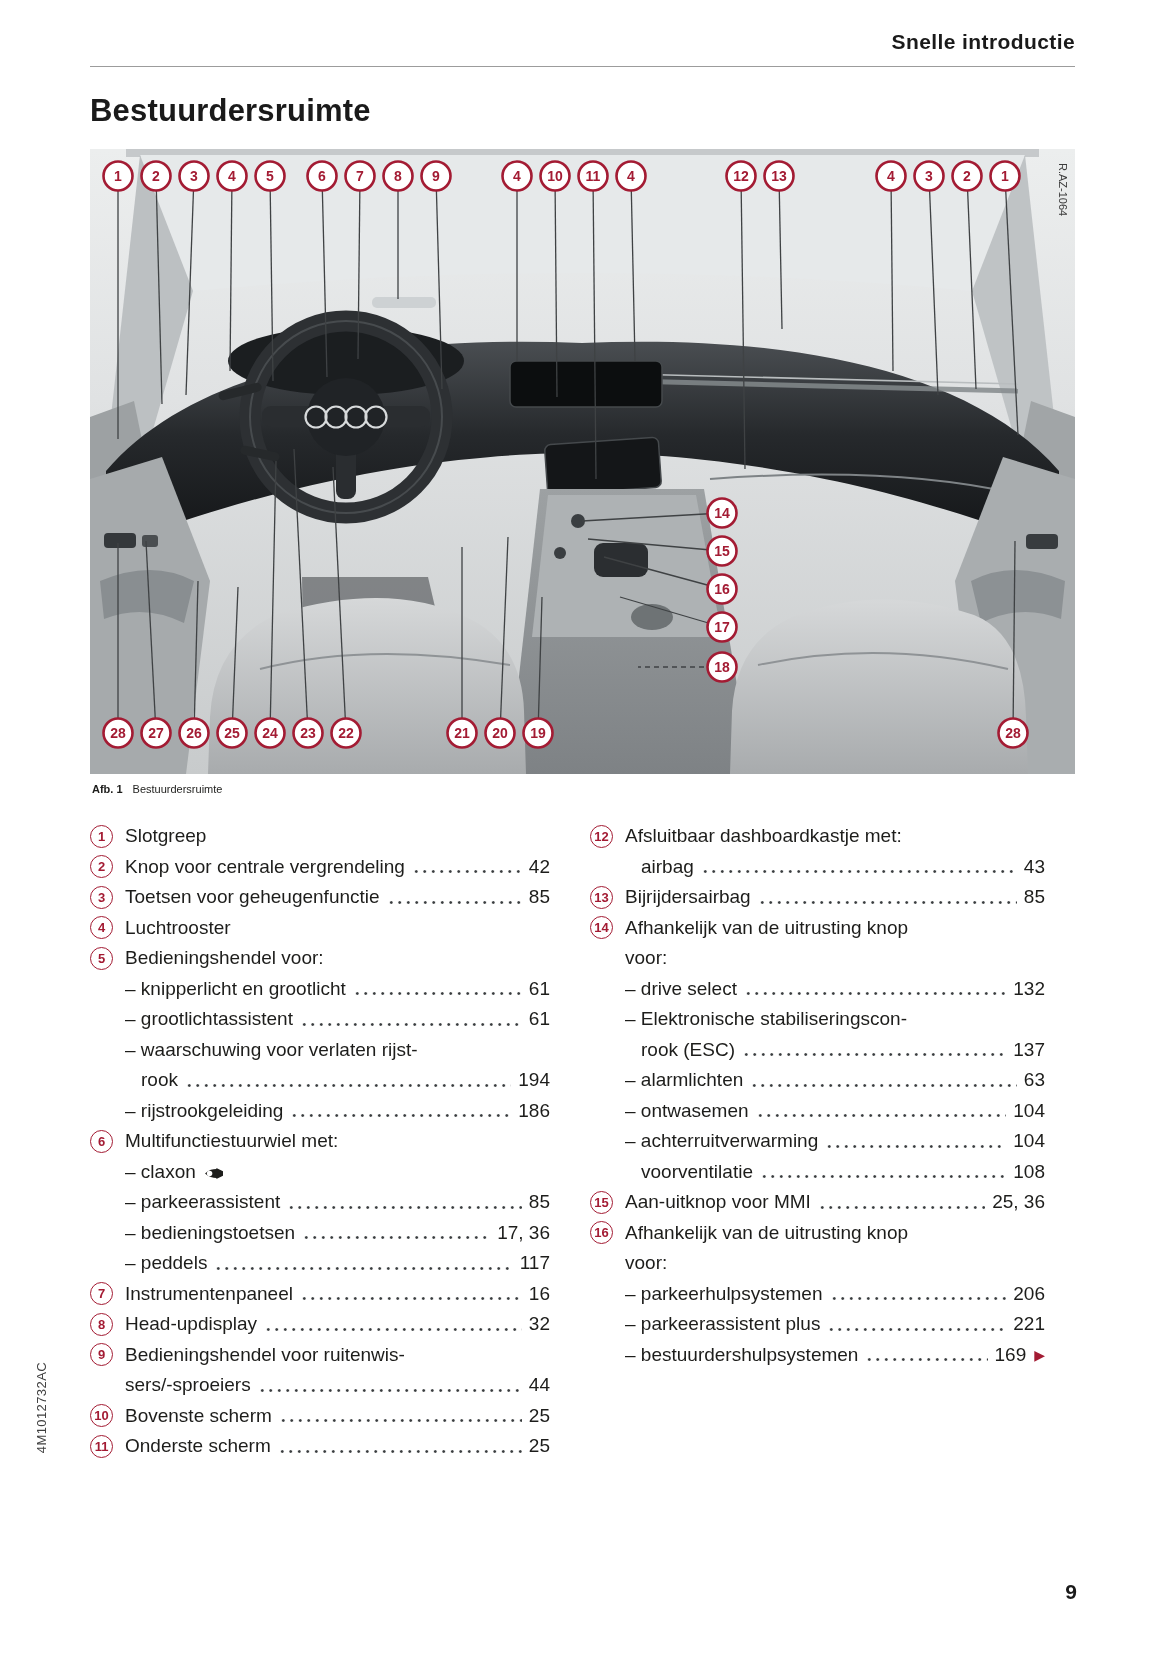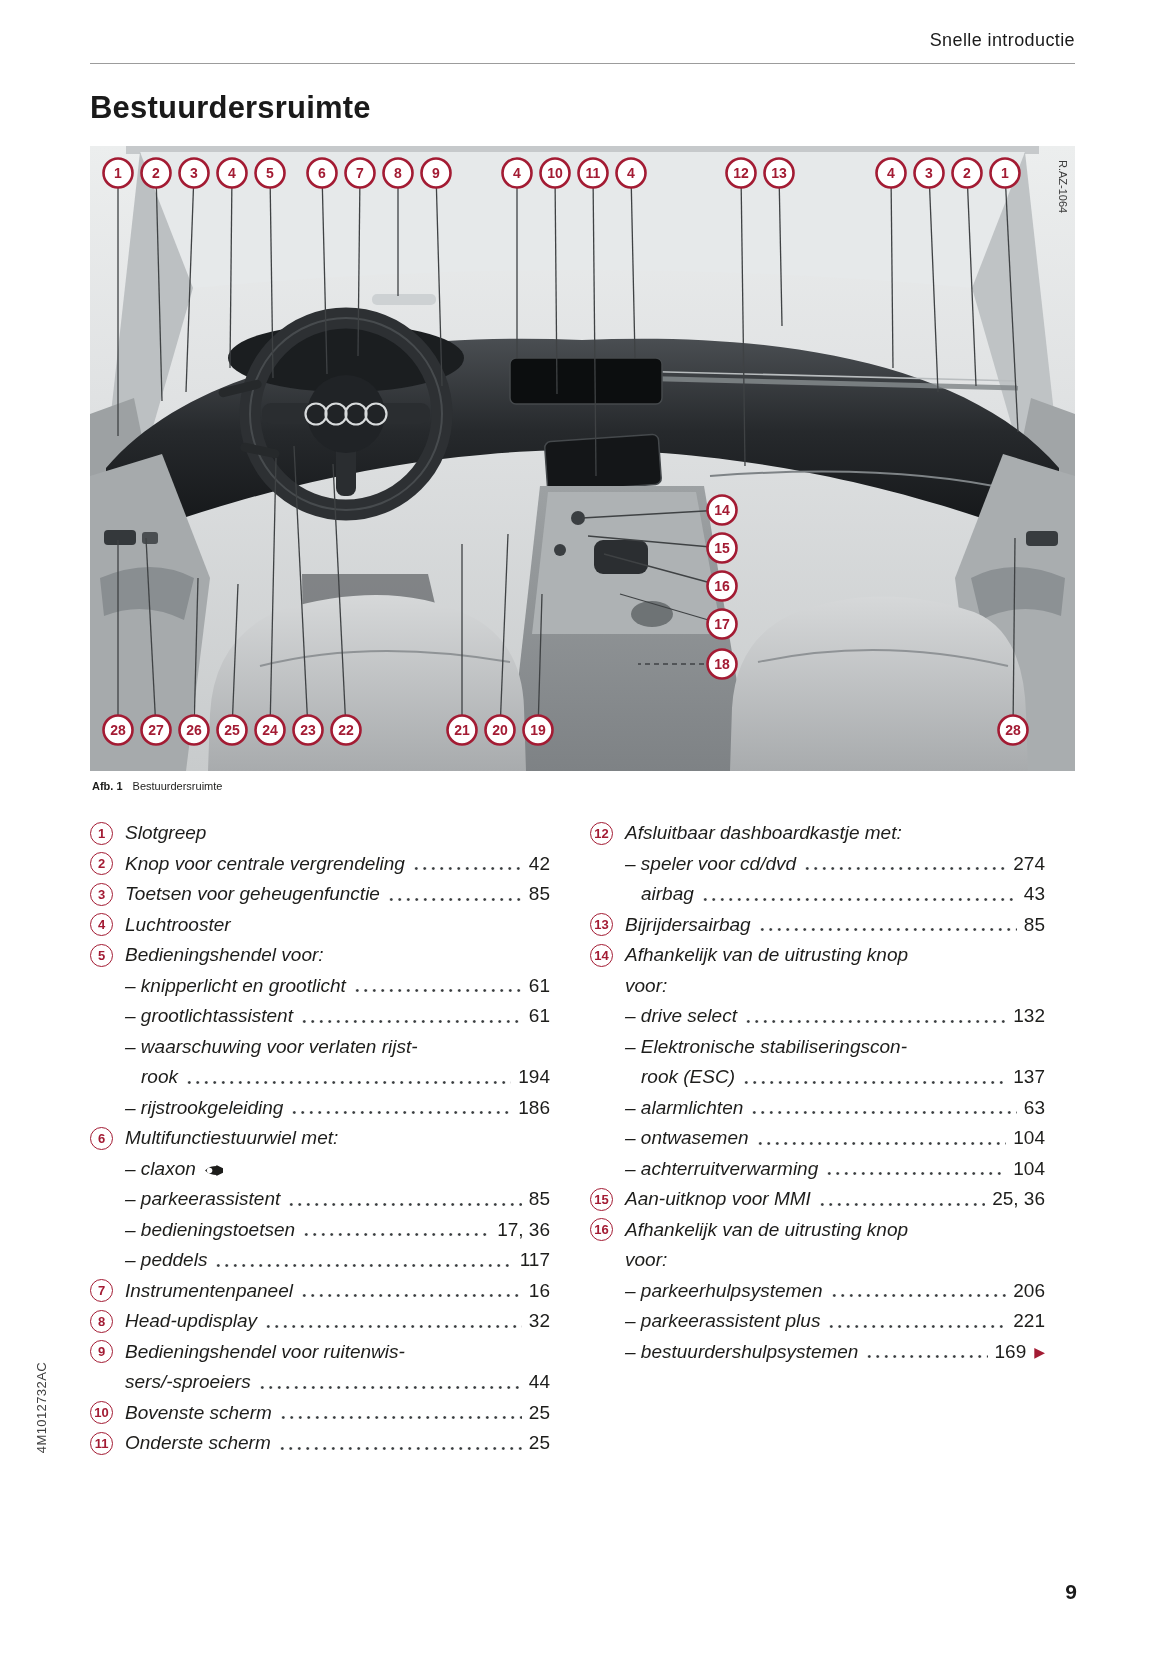--- a/index.html
+++ b/index.html
@@ -4,39 +4,39 @@
 <style>
   :root{ --accent:#a31b33; }
   *{box-sizing:border-box;margin:0;padding:0;}
   html,body{background:#ffffff;}
   body{
     width:1165px;height:1653px;position:relative;overflow:hidden;
     font-family:"Liberation Sans",sans-serif;color:#1d1d1b;
   }
   .content{padding:0 90px;}
   .topbar{padding-top:30px;padding-bottom:12px;border-bottom:1px solid #9c9c9c;text-align:right;}
-  .topbar-title{font-size:18px;font-weight:normal;letter-spacing:0.4px;color:#1a1a1a;}
+  .topbar-title{font-size:21px;font-weight:bold;letter-spacing:0.4px;color:#1a1a1a;}
   h1.page-title{margin-top:26px;font-size:31px;font-weight:bold;letter-spacing:0.2px;color:#1a1a1a;}
   figure{margin-top:20px;}
   .figure-box{width:985px;height:625px;}
   .figure-box svg{display:block;width:100%;height:100%;}
   figcaption{font-size:11px;padding:9px 2px 0;color:#1d1d1b;}
   figcaption b{margin-right:10px;}
   .legend{display:flex;gap:40px;margin-top:26px;font-size:19px;}
   .lcol{width:460px;flex:none;}
   .lcol.right{width:485px;padding-right:30px;}
   .lrow{display:flex;align-items:center;min-height:30.5px;white-space:nowrap;}
   .bubble{
     width:23px;height:23px;flex:none;border:1.6px solid var(--accent);border-radius:50%;
     color:var(--accent);font-size:13px;font-weight:bold;
     display:flex;align-items:center;justify-content:center;margin-right:12px;
   }
   .lrow.sub,.lrow.contMain{padding-left:35px;}
   .lrow.contSub{padding-left:51px;}
-  .ltext{flex:none;font-style:italic;}
+  .ltext{flex:none;}
   .leader{
     flex:1;min-width:14px;height:3px;margin:0 7px;position:relative;top:5px;
     background-image:radial-gradient(circle,#3a3d3f 1.2px,transparent 1.5px);
     background-size:8.5px 3px;background-repeat:repeat-x;background-position:left center;
   }
   .lpage{flex:none;text-align:right;}
   .cont-arrow{color:var(--accent);font-size:14px;margin-left:8px;}
   .horn{margin-left:8px;display:inline-flex;align-items:center;position:relative;top:2px;}
   .spine-code{
     position:absolute;left:34px;top:1362px;writing-mode:vertical-rl;transform:rotate(180deg);
@@ -422,25 +422,20 @@
           <span class="ltext">Onderste scherm</span>
           <span class="leader"></span>
           <span class="lpage">25</span>
         </div>
       </div>
     <div class="lcol right">
         <div class="lrow main">
           <span class="bubble">12</span>
           <span class="ltext">Afsluitbaar dashboardkastje met:</span>
         </div>
-        <div class="lrow sub">
-          <span class="ltext">– speler voor cd/dvd</span>
-          <span class="leader"></span>
-          <span class="lpage">274</span>
-        </div>
         <div class="lrow contSub">
           <span class="ltext">airbag</span>
           <span class="leader"></span>
           <span class="lpage">43</span>
         </div>
         <div class="lrow main">
           <span class="bubble">13</span>
           <span class="ltext">Bijrijdersairbag</span>
           <span class="leader"></span>
           <span class="lpage">85</span>
@@ -473,20 +468,25 @@
         <div class="lrow sub">
           <span class="ltext">– ontwasemen</span>
           <span class="leader"></span>
           <span class="lpage">104</span>
         </div>
         <div class="lrow sub">
           <span class="ltext">– achterruitverwarming</span>
           <span class="leader"></span>
           <span class="lpage">104</span>
         </div>
+        <div class="lrow contSub">
+          <span class="ltext">voorventilatie</span>
+          <span class="leader"></span>
+          <span class="lpage">108</span>
+        </div>
         <div class="lrow main">
           <span class="bubble">15</span>
           <span class="ltext">Aan-uitknop voor MMI</span>
           <span class="leader"></span>
           <span class="lpage">25, 36</span>
         </div>
         <div class="lrow main">
           <span class="bubble">16</span>
           <span class="ltext">Afhankelijk van de uitrusting knop</span>
         </div>

